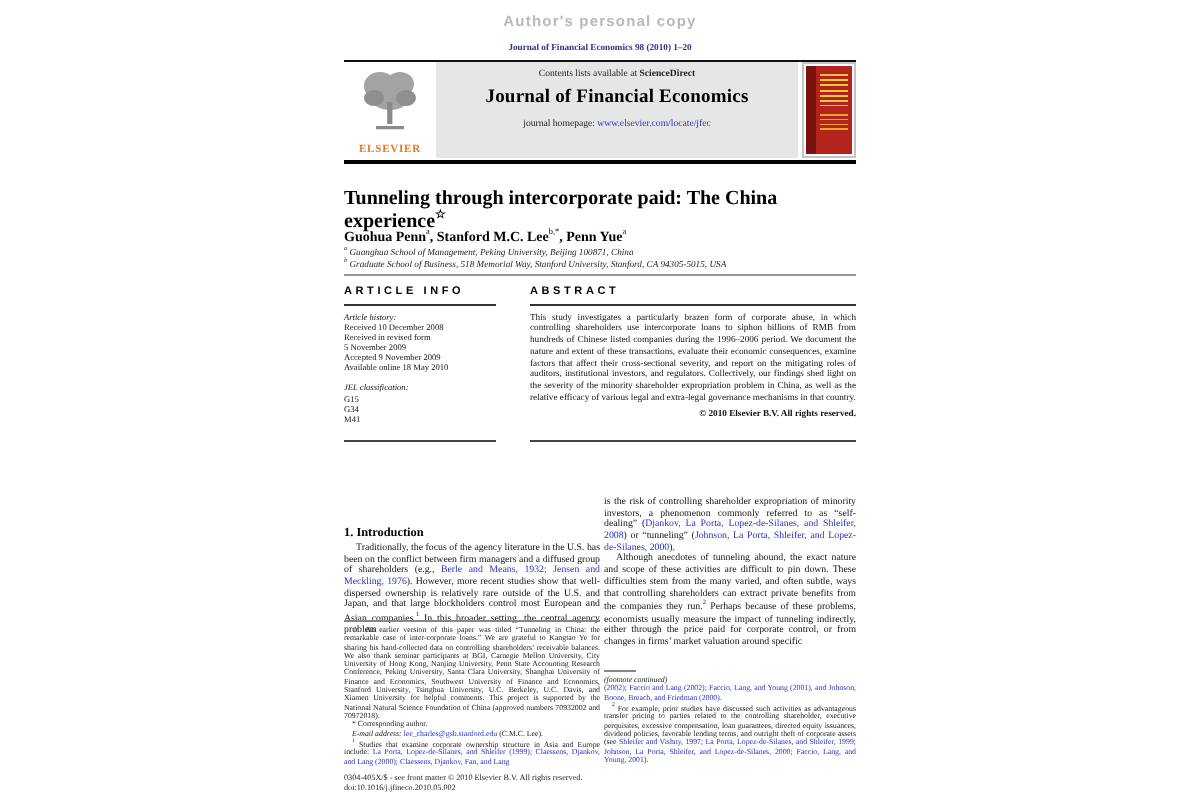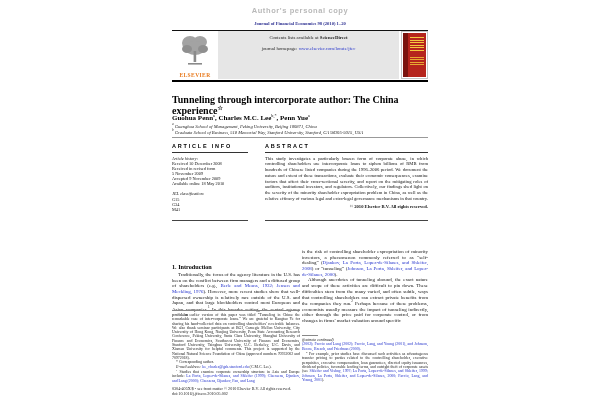--- a/index.html
+++ b/index.html
@@ -102,36 +102,37 @@
             <ellipse cx="24" cy="15" rx="5" ry="4" fill="#8f8f8f"></ellipse>
           </g>
           <rect x="14.6" y="17" width="2.6" height="11" fill="#8a8a8a"></rect>
           <path d="M9 29 h14 v1.6 h-14 z" fill="#8a8a8a"></path>
         </svg>
       </div>
       <div class="elsevier-word">ELSEVIER</div>
     </div>
     <div class="mid-box">
       <div class="contents-line"><span>Contents lists available at </span><span class="sd">ScienceDirect</span></div>
+      <div class="jname">Journal of Financial Economics</div>
       <div class="homepage-line"><span>journal homepage: </span><span class="url">www.elsevier.com/locate/jfec</span></div>
     </div>
     <div class="cover-box">
       <div class="cover-inner">
         <div class="cover-strip"></div>
         <div class="cover-text"></div>
         <div class="cover-text2"></div>
       </div>
     </div>
   </div>
 
   <div class="abs thickrule"></div>
 
-  <div class="abs title"><span>Tunneling through intercorporate author: The China experience</span><sup>☆</sup></div>
+  <div class="abs title"><span>Tunneling through intercorporate paid: The China experience</span><sup>☆</sup></div>
 
-  <div class="abs authors"><span>Guohua Penn</span><sup>a</sup><span>, </span><span>Charles M.C. Lee</span><sup>b,*</sup><span>, </span><span>Penn Yue</span><sup>a</sup></div>
+  <div class="abs authors"><span>Guohua Penn</span><sup>a</sup><span>, </span><span>Stanford M.C. Lee</span><sup>b,*</sup><span>, </span><span>Penn Yue</span><sup>a</sup></div>
 
   <div class="abs affils">
     <div><sup>a</sup><span> Guanghua School of Management, Peking University, Beijing 100871, China</span></div>
     <div><sup>b</sup><span> Graduate School of Business, 518 Memorial Way, Stanford University, Stanford, CA 94305-5015, USA</span></div>
   </div>
 
   <div class="abs affilrule"></div>
 
   <div class="abs info-col">
     <div class="sec-head">ARTICLE INFO</div>

